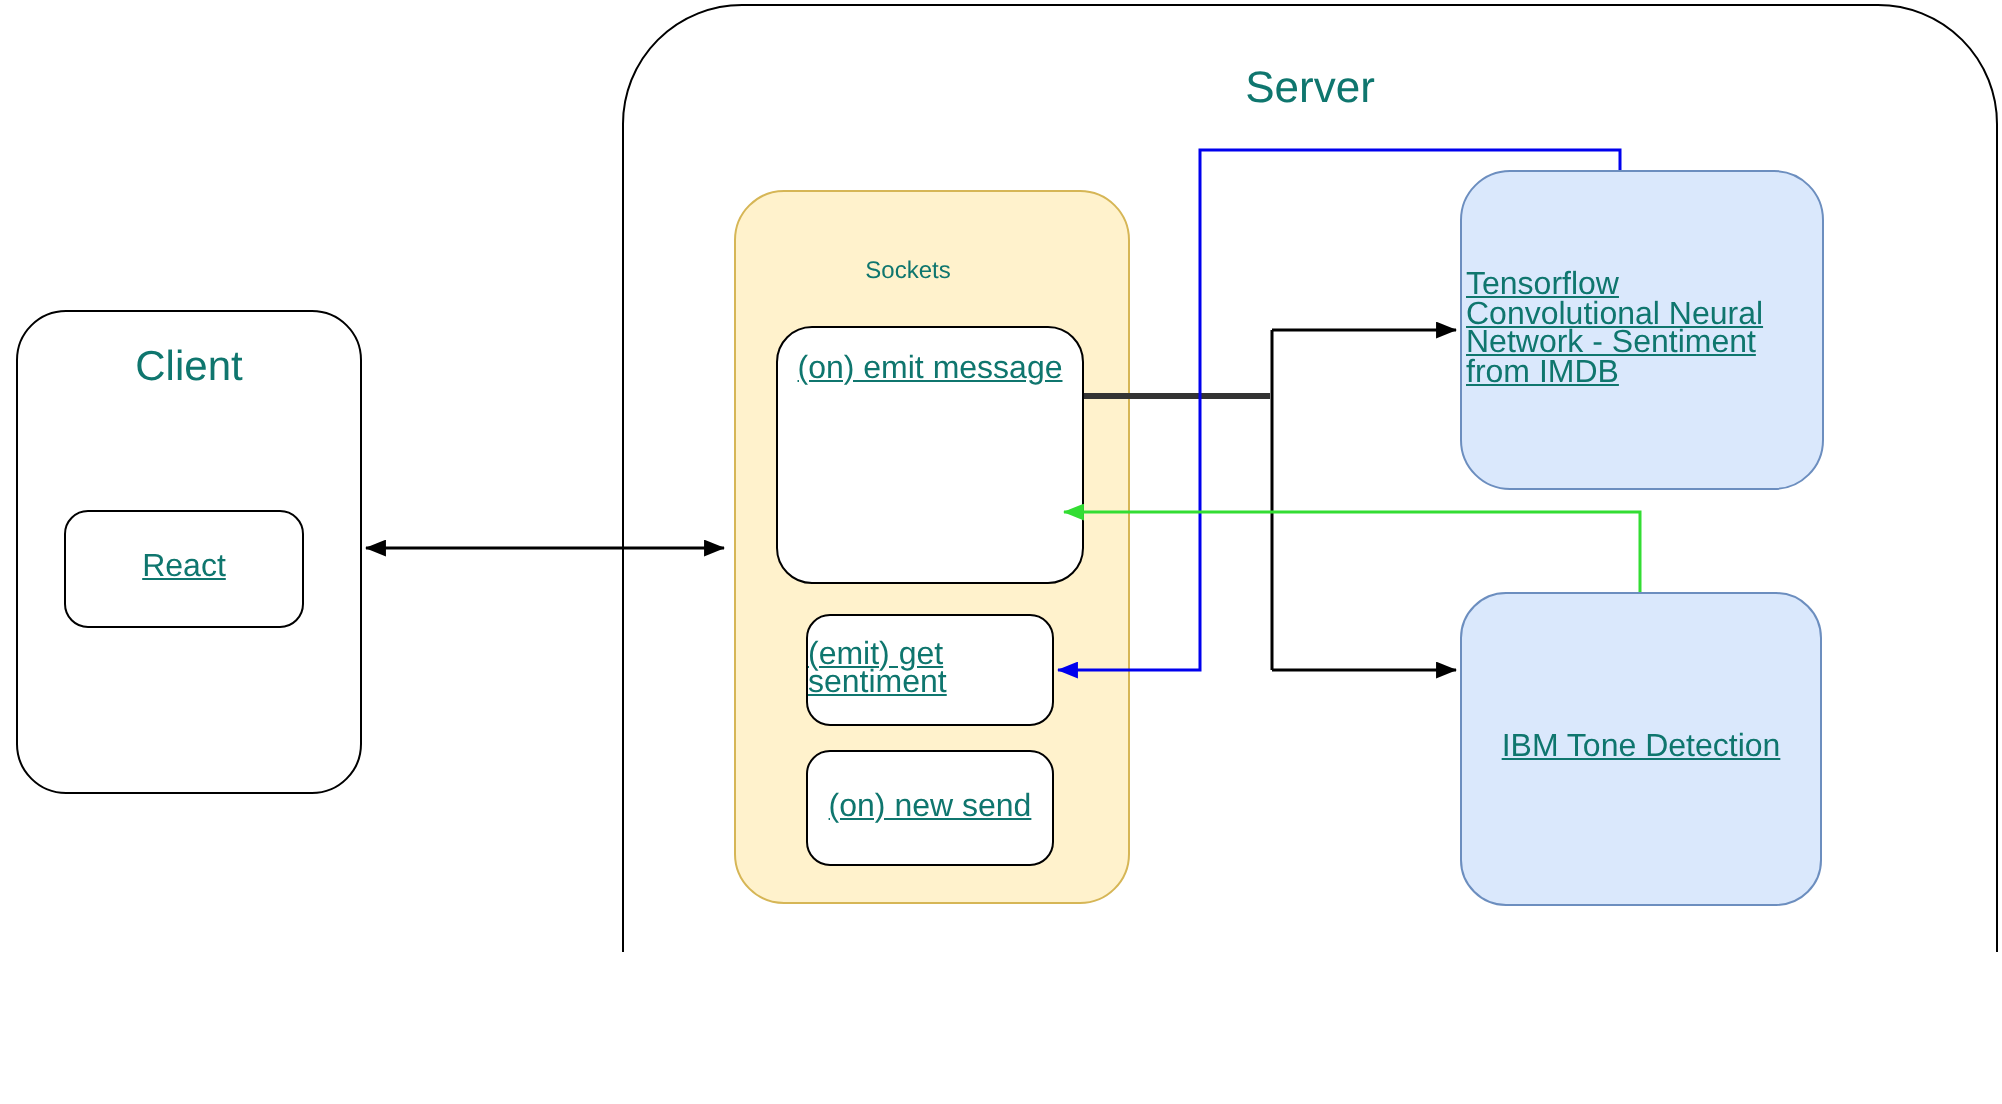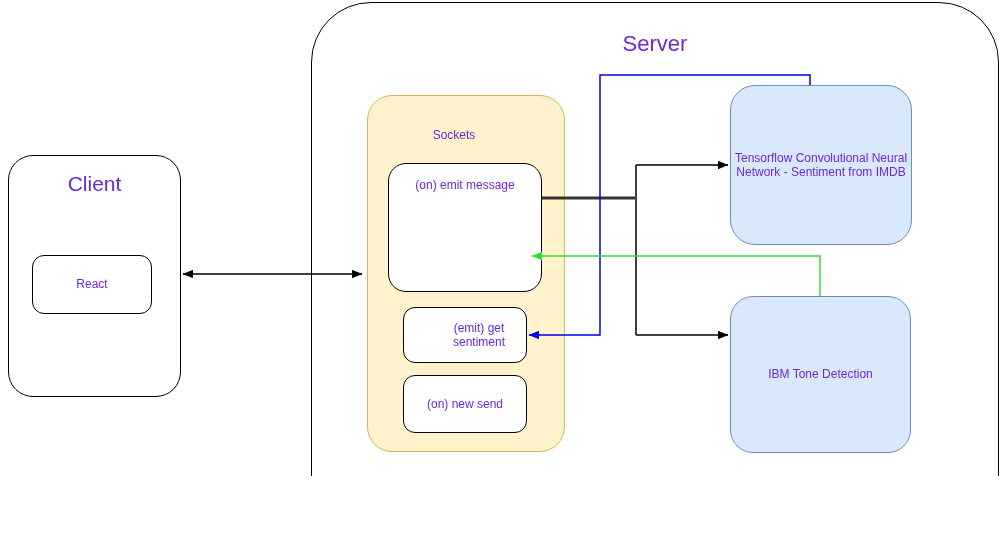--- a/index.html
+++ b/index.html
@@ -5,28 +5,28 @@
   :root{
     --sockets-fill:#FFF2CC; --sockets-border:#D6B656;
     --service-fill:#DAE8FC; --service-border:#6C8EBF;
     --arrow-black:#000000; --arrow-thick:#333333;
     --arrow-blue:#0000EE; --arrow-green:#33DD33;
     --node-border:#000000;
   }
   html,body{margin:0;padding:0;background:#ffffff;}
   .canvas{
     position:relative; width:1001px; height:476px; background:#ffffff;
-    font-family:"Liberation Sans", sans-serif; color:#6d28d9;
+    font-family:"Liberation Sans", sans-serif; color:#0f766e;
     overflow:hidden;
   }
   .abs{position:absolute; box-sizing:border-box;}
   .node{
     background:#ffffff; border:1.5px solid var(--node-border);
     display:flex; align-items:center; justify-content:center;
-    text-align:center; font-size:12px; line-height:14.5px;
+    font-size:16px; line-height:14.5px;text-decoration:underline;
   }
   .container-box{background:#ffffff; border:1px solid #000;}
   .sockets{background:var(--sockets-fill); border:1px solid var(--sockets-border);}
   .service{background:var(--service-fill); border:1px solid var(--service-border);}
   .group-title{
     position:absolute; left:0; right:0; text-align:center; font-size:12px;
   }
   .big-title{position:absolute; left:0; right:0; text-align:center;}
   .arrows{position:absolute; left:0; top:0; pointer-events:none; z-index:10;}
   .ln{fill:none; stroke-width:1.5px;}
@@ -55,21 +55,21 @@
 
   <div class="abs sockets" style="left:367px; top:95px; width:198px; height:357px; border-radius:25px;"></div>
   <div class="abs group-title" style="left:355px; top:128px; width:198px;">Sockets</div>
 
   <div class="abs node" style="left:388px; top:163px; width:154px; height:129px; border-radius:18px;
               align-items:flex-start; padding-top:14px;">
     <span>(on) emit message</span>
   </div>
 
 
-  <div class="abs node" style="left:403px; top:307px; width:124px; height:56px; border-radius:12px;padding-left:28px;">
+  <div class="abs node" style="left:403px; top:307px; width:124px; height:56px; border-radius:12px;">
     <span>(emit) get sentiment</span>
   </div>
 
   <div class="abs node" style="left:403px; top:375px; width:124px; height:58px; border-radius:12px;">
     <span>(on) new send</span>
   </div>
 
   <div class="abs node service" style="left:730px; top:85px; width:182px; height:160px; border-radius:25px; padding:0 2px;">
     <span>Tensorflow Convolutional Neural Network - Sentiment from IMDB</span>
   </div>

